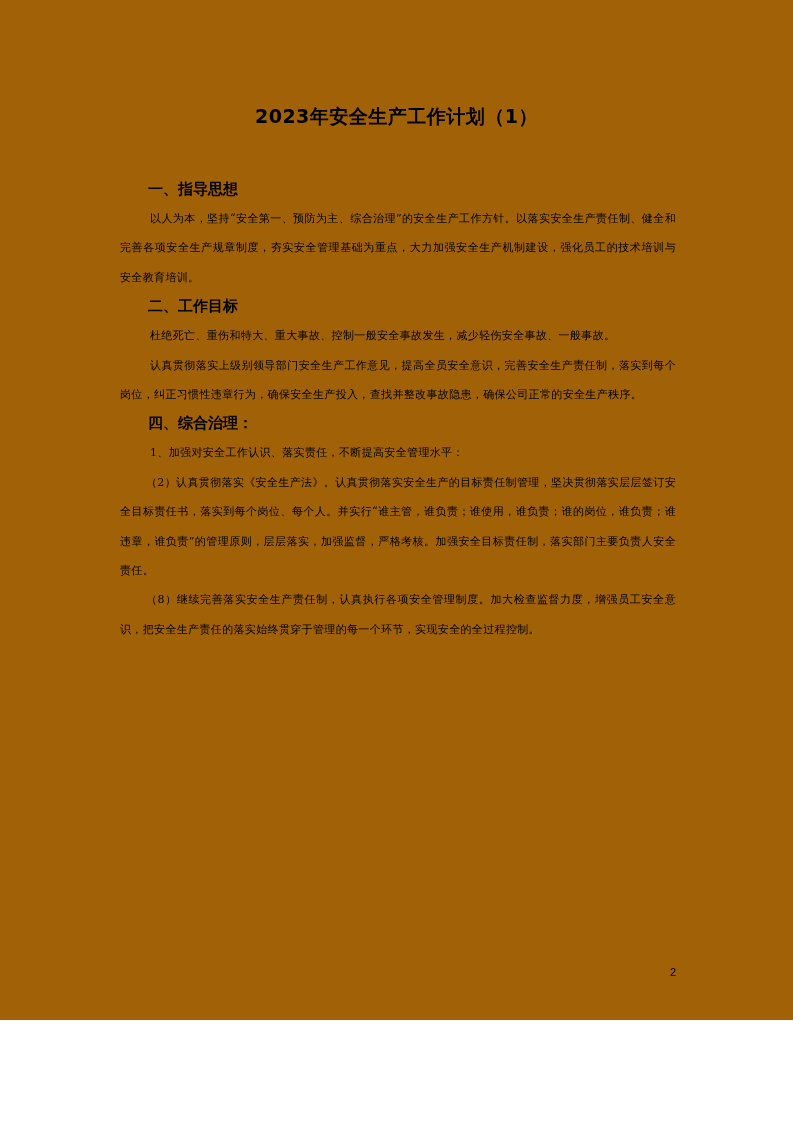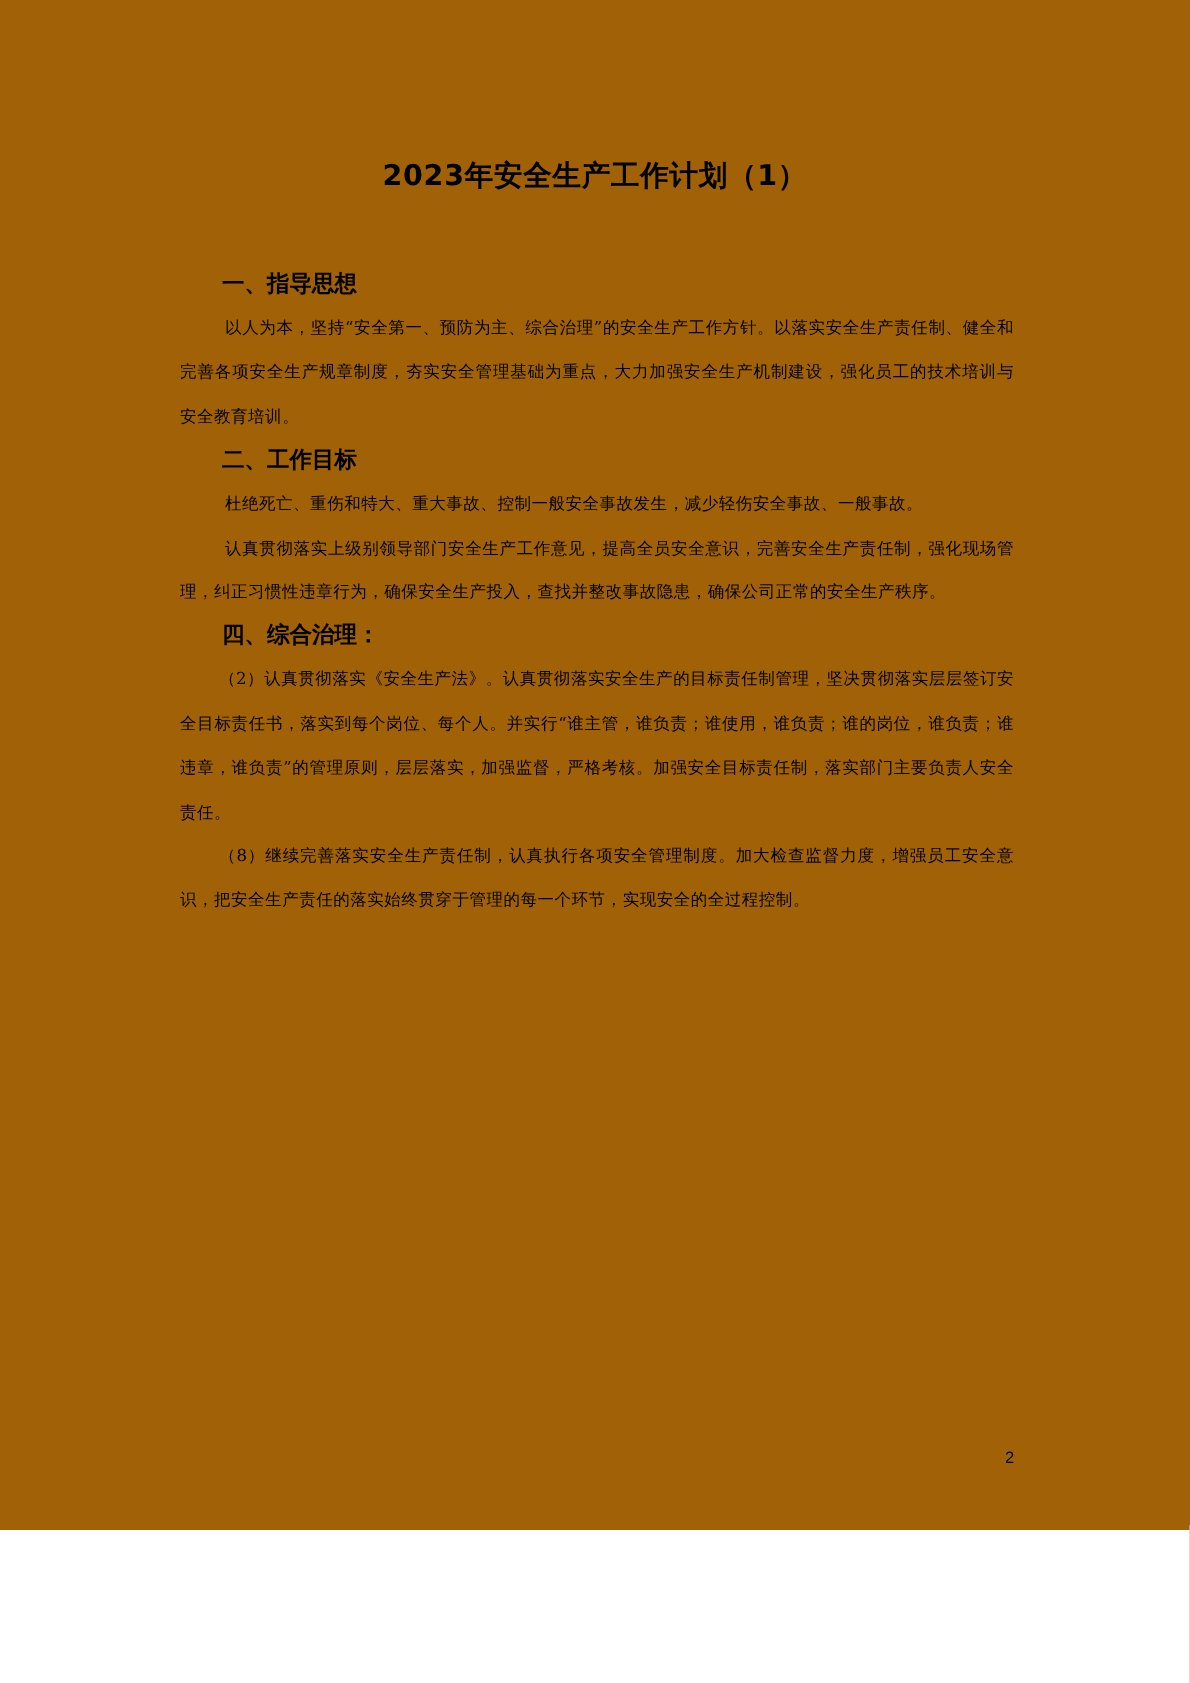--- a/index.html
+++ b/index.html
@@ -24,21 +24,22 @@
 <div class="page">
   <div class="title">2023年安全生产工作计划（1）</div>
 
   <div class="content">
     <div class="h">一、指导思想</div>
     <p class="p">以人为本，坚持“安全第一、预防为主、综合治理”的安全生产工作方针。以落实安全生产责任制、健全和完善各项安全生产规章制度，夯实安全管理基础为重点，大力加强安全生产机制建设，强化员工的技术培训与安全教育培训。</p>
 
     <div class="h">二、工作目标</div>
     <p class="p">杜绝死亡、重伤和特大、重大事故、控制一般安全事故发生，减少轻伤安全事故、一般事故。</p>
 
-    <p class="p">认真贯彻落实上级别领导部门安全生产工作意见，提高全员安全意识，完善安全生产责任制，强化现场管理，纠正习惯性违章行为，确保安全生产投入，查找并整改事故隐患，确保公司正常的安全生产秩序。</p>
+    <p class="p">认真贯彻落实上级别领导部门安全生产工作意见，提高全员安全意识，完善安全生产责任制，落实到每个岗位，纠正习惯性违章行为，确保安全生产投入，查找并整改事故隐患，确保公司正常的安全生产秩序。</p>
 
     <div class="h">四、综合治理：</div>
+    <p class="p">1、加强对安全工作认识、落实责任，不断提高安全管理水平：</p>
     <p class="p sub">（2）认真贯彻落实《安全生产法》。认真贯彻落实安全生产的目标责任制管理，坚决贯彻落实层层签订安全目标责任书，落实到每个岗位、每个人。并实行“谁主管，谁负责；谁使用，谁负责；谁的岗位，谁负责；谁违章，谁负责”的管理原则，层层落实，加强监督，严格考核。加强安全目标责任制，落实部门主要负责人安全责任。</p>
     <p class="p sub">（8）继续完善落实安全生产责任制，认真执行各项安全管理制度。加大检查监督力度，增强员工安全意识，把安全生产责任的落实始终贯穿于管理的每一个环节，实现安全的全过程控制。</p>
   </div>
 
   <div class="pagenum">2</div>
 </div>
 
 </body></html>

